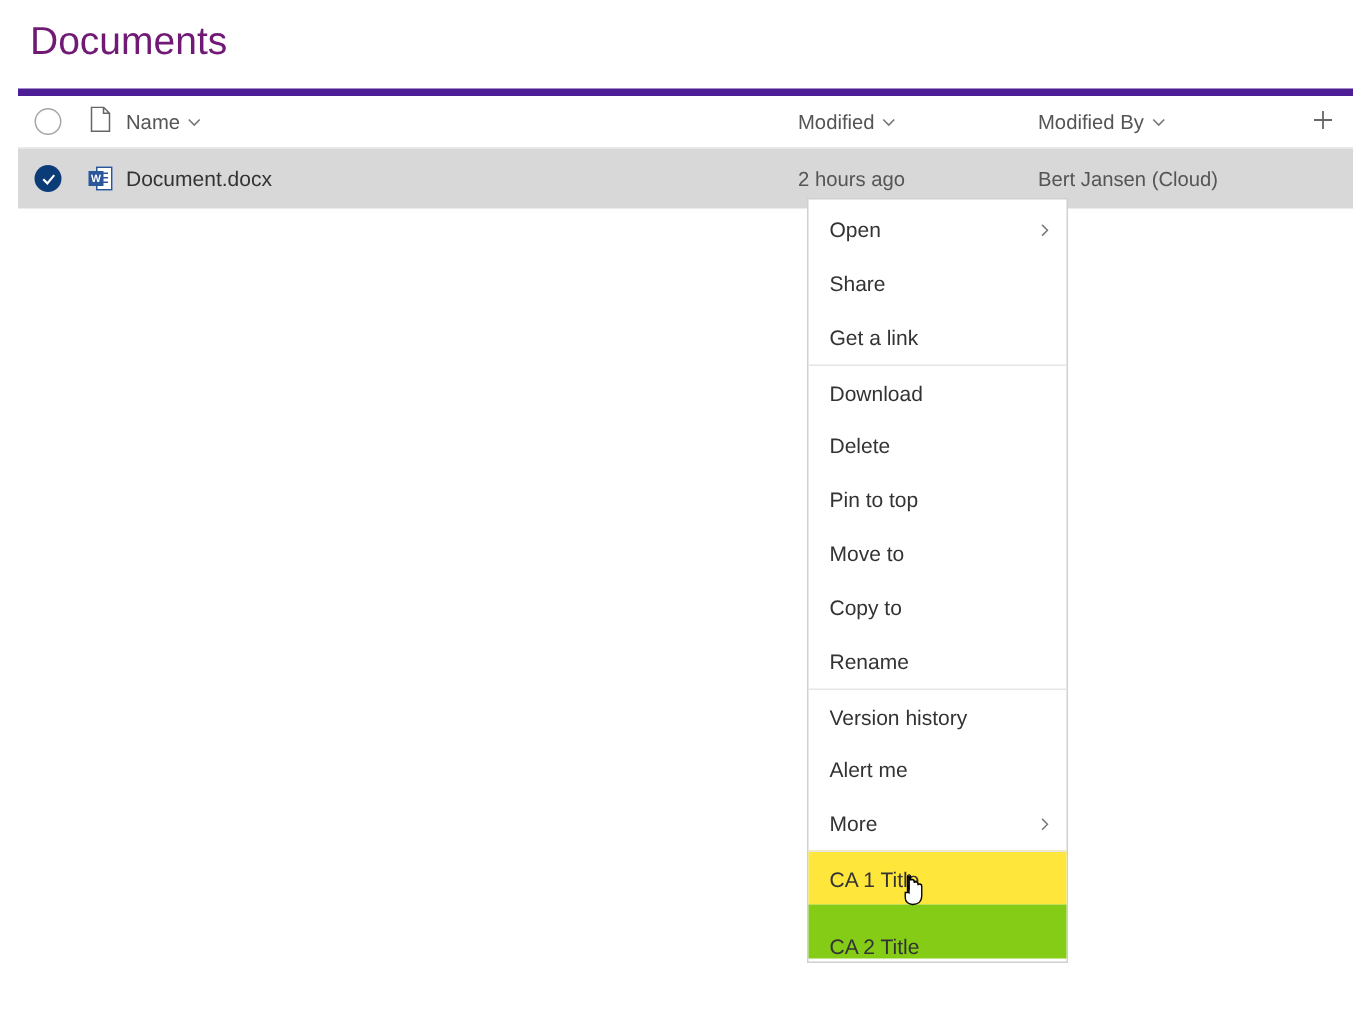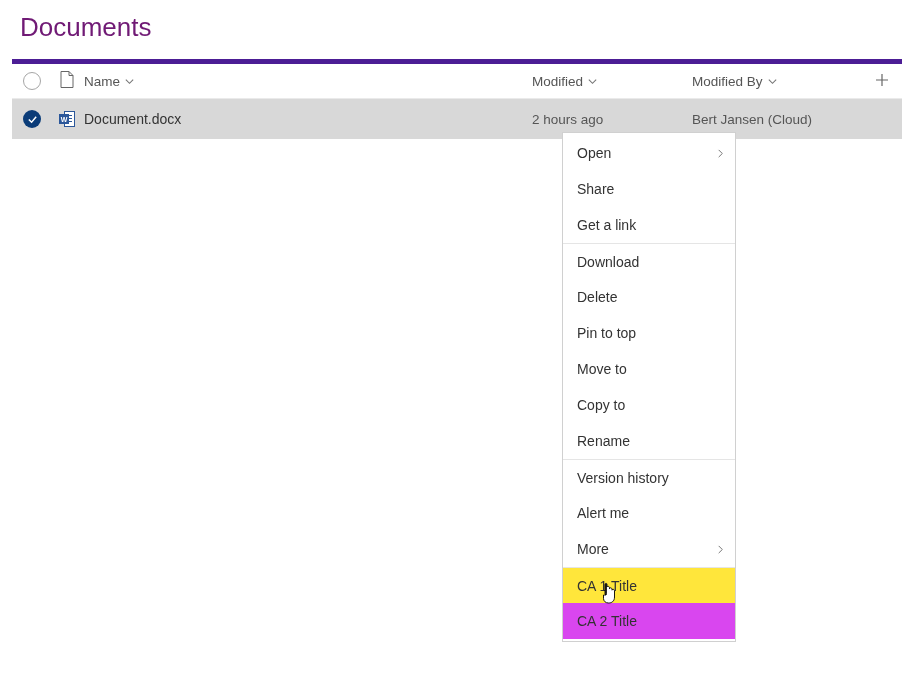--- a/index.html
+++ b/index.html
@@ -59,21 +59,21 @@
   .word-icon .page { position: absolute; right: 0; top: 0; width: 11px; height: 16px; border: 1px solid #2b579a; background: #fff; }
   .word-icon .page::before { content: ""; position: absolute; top: 3px; left: 2px; right: 2px; height: 1px; background: #2b579a; box-shadow: 0 3px 0 #2b579a, 0 6px 0 #2b579a; }
   .word-icon .badge { position: absolute; left: 0; top: 3px; width: 10px; height: 10px; background: #2b579a; color: #fff; font-size: 7px; font-weight: bold; display: flex; align-items: center; justify-content: center; }
   .chev { display: inline-flex; }
   .chev svg { width: 11px; height: 11px; }
   .plus-icon svg { width: 14px; height: 14px; }
 
   .context-menu {
     position: absolute;
     top: 132px;
-    left: 562px;
+    left: 538px;
     width: 174px;
     background: #fff;
     border: 1px solid #d0d0d0;
     padding-top: 2px;
     padding-bottom: 2px;
   }
   .menu-item {
     height: 36px;
     display: flex;
     align-items: center;
@@ -87,21 +87,21 @@
     border-top: 1px solid #e5e5e5;
   }
   .menu-item .sub-chev {
     position: absolute;
     right: 10px;
     top: 50%;
     transform: translateY(-50%);
   }
   .menu-item .sub-chev svg { width: 9px; height: 9px; }
   .hl-1 { background: #ffe63b; }
-  .hl-2 { background: #d946ef; }
+  .hl-2 { background: #84cc16; align-items: flex-end; }
 
   .cursor-pointer {
     position: absolute;
     top: 582px;
     left: 600px;
     pointer-events: none;
   }
   .cursor-pointer svg { width: 18px; height: 22px; }
 </style>
 </head>

